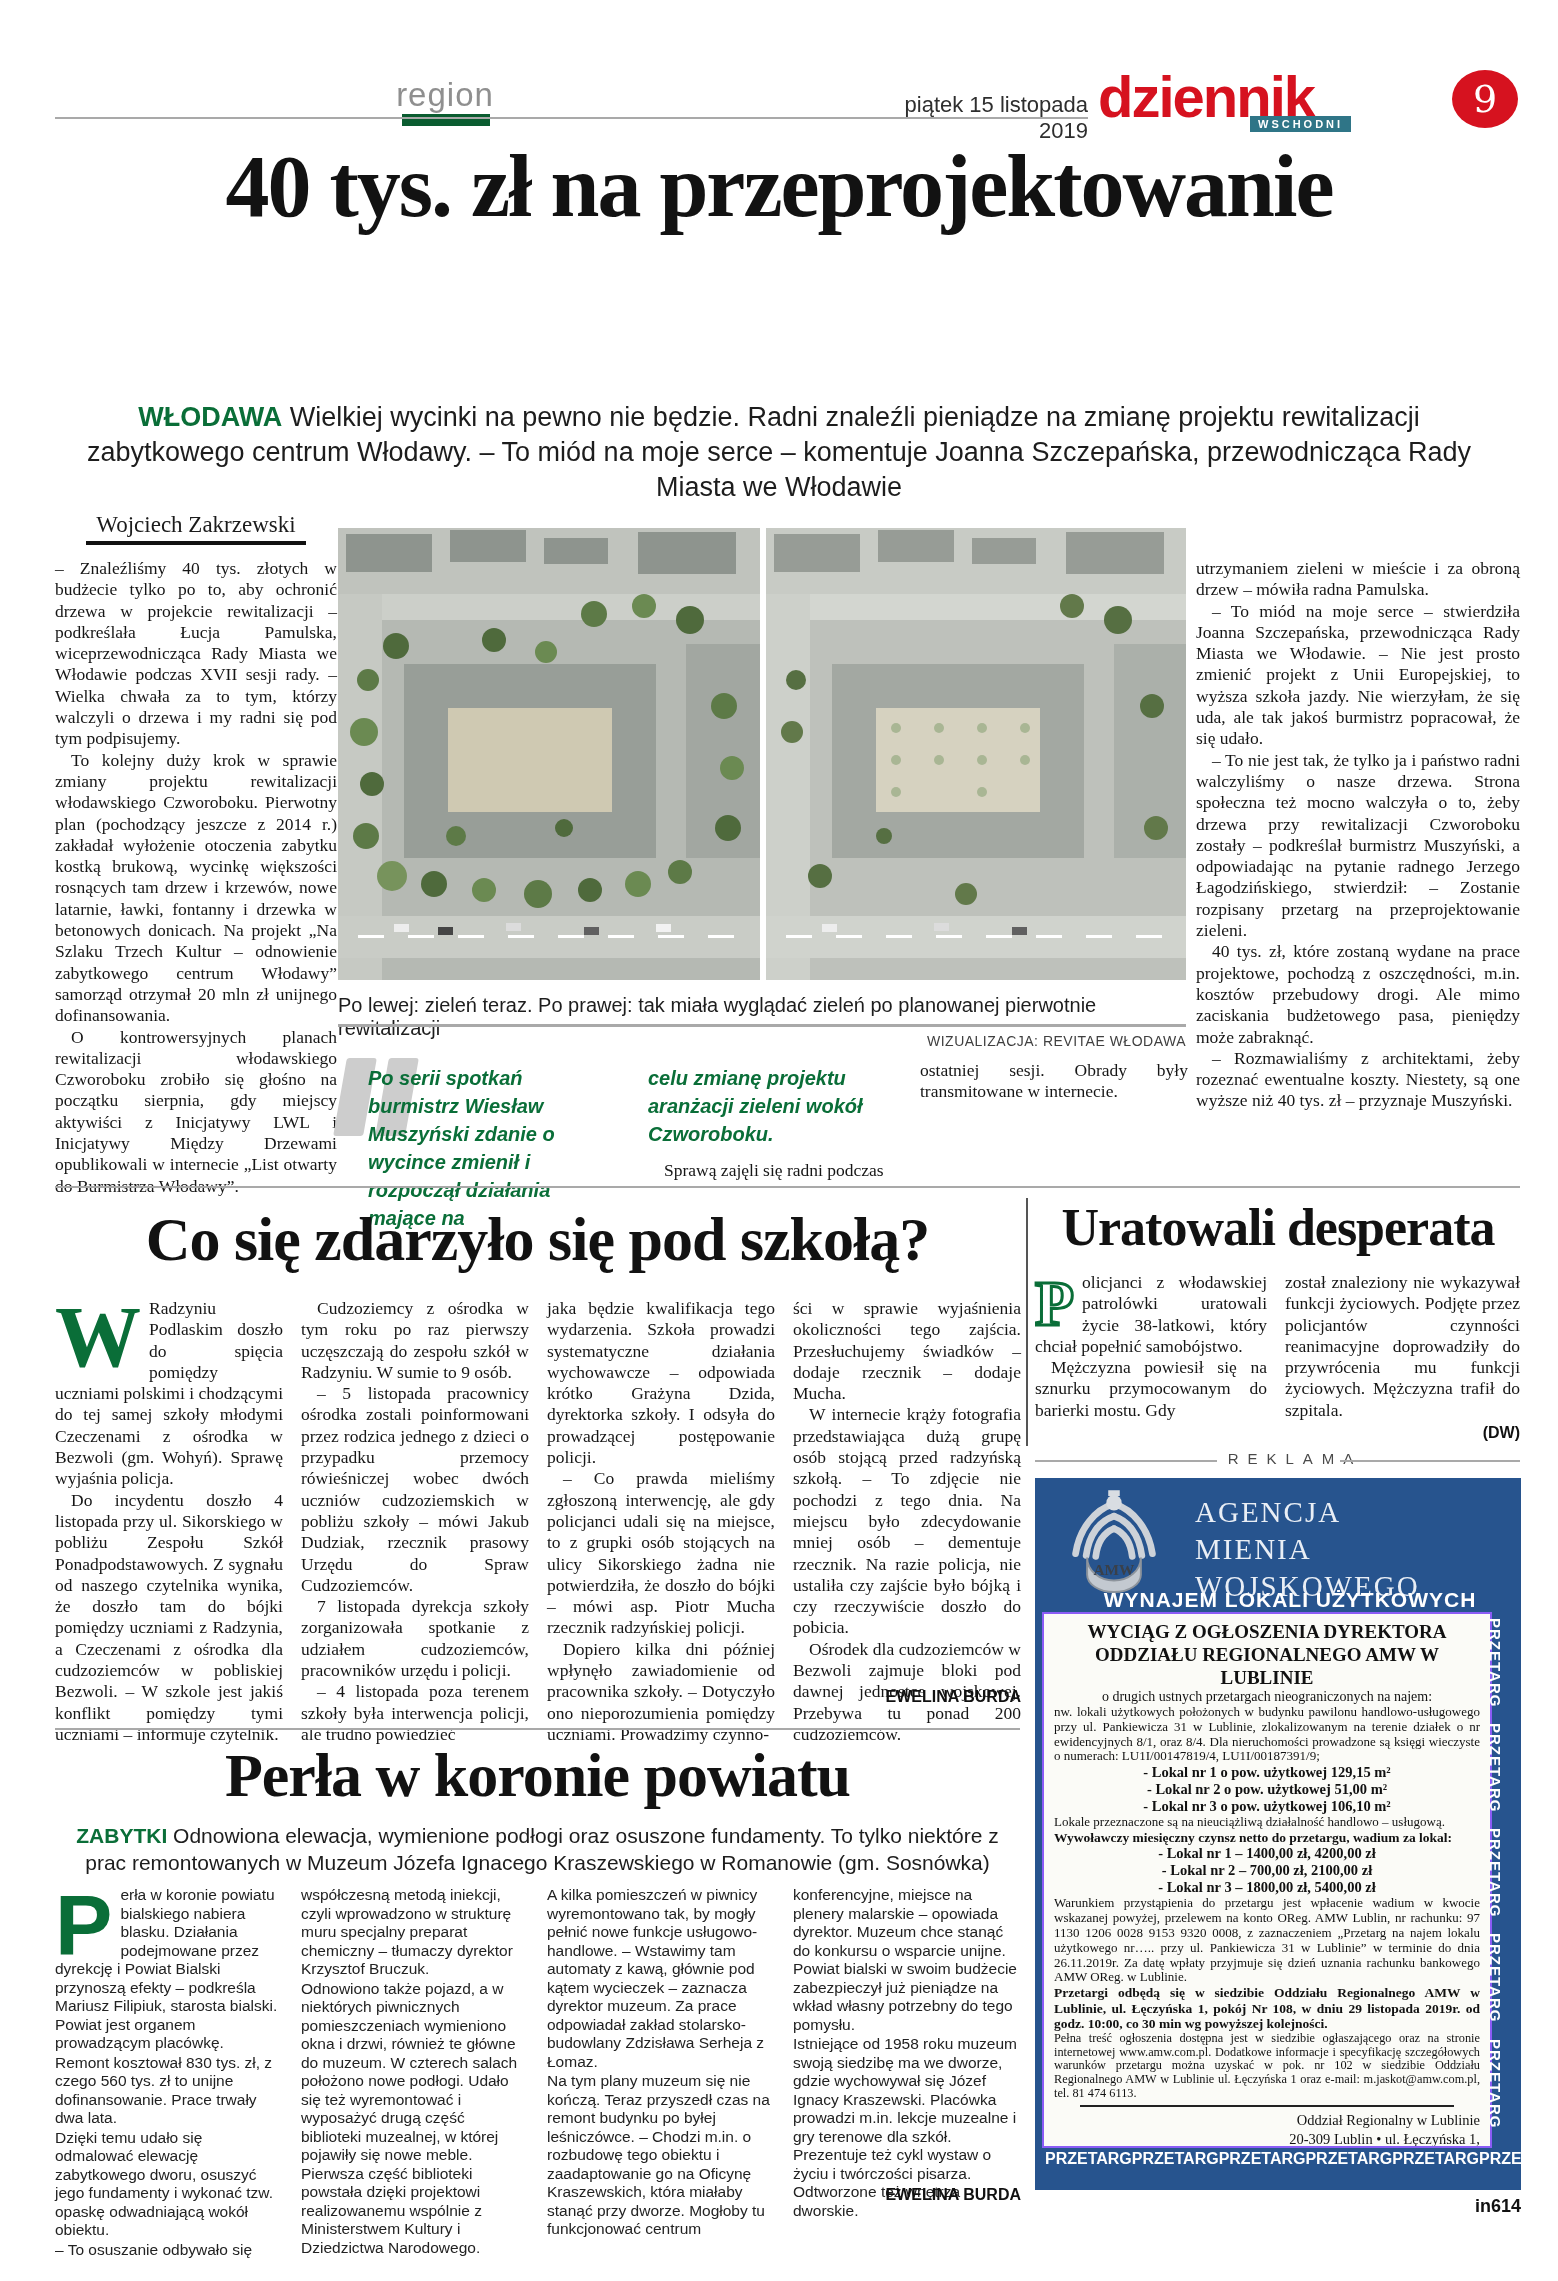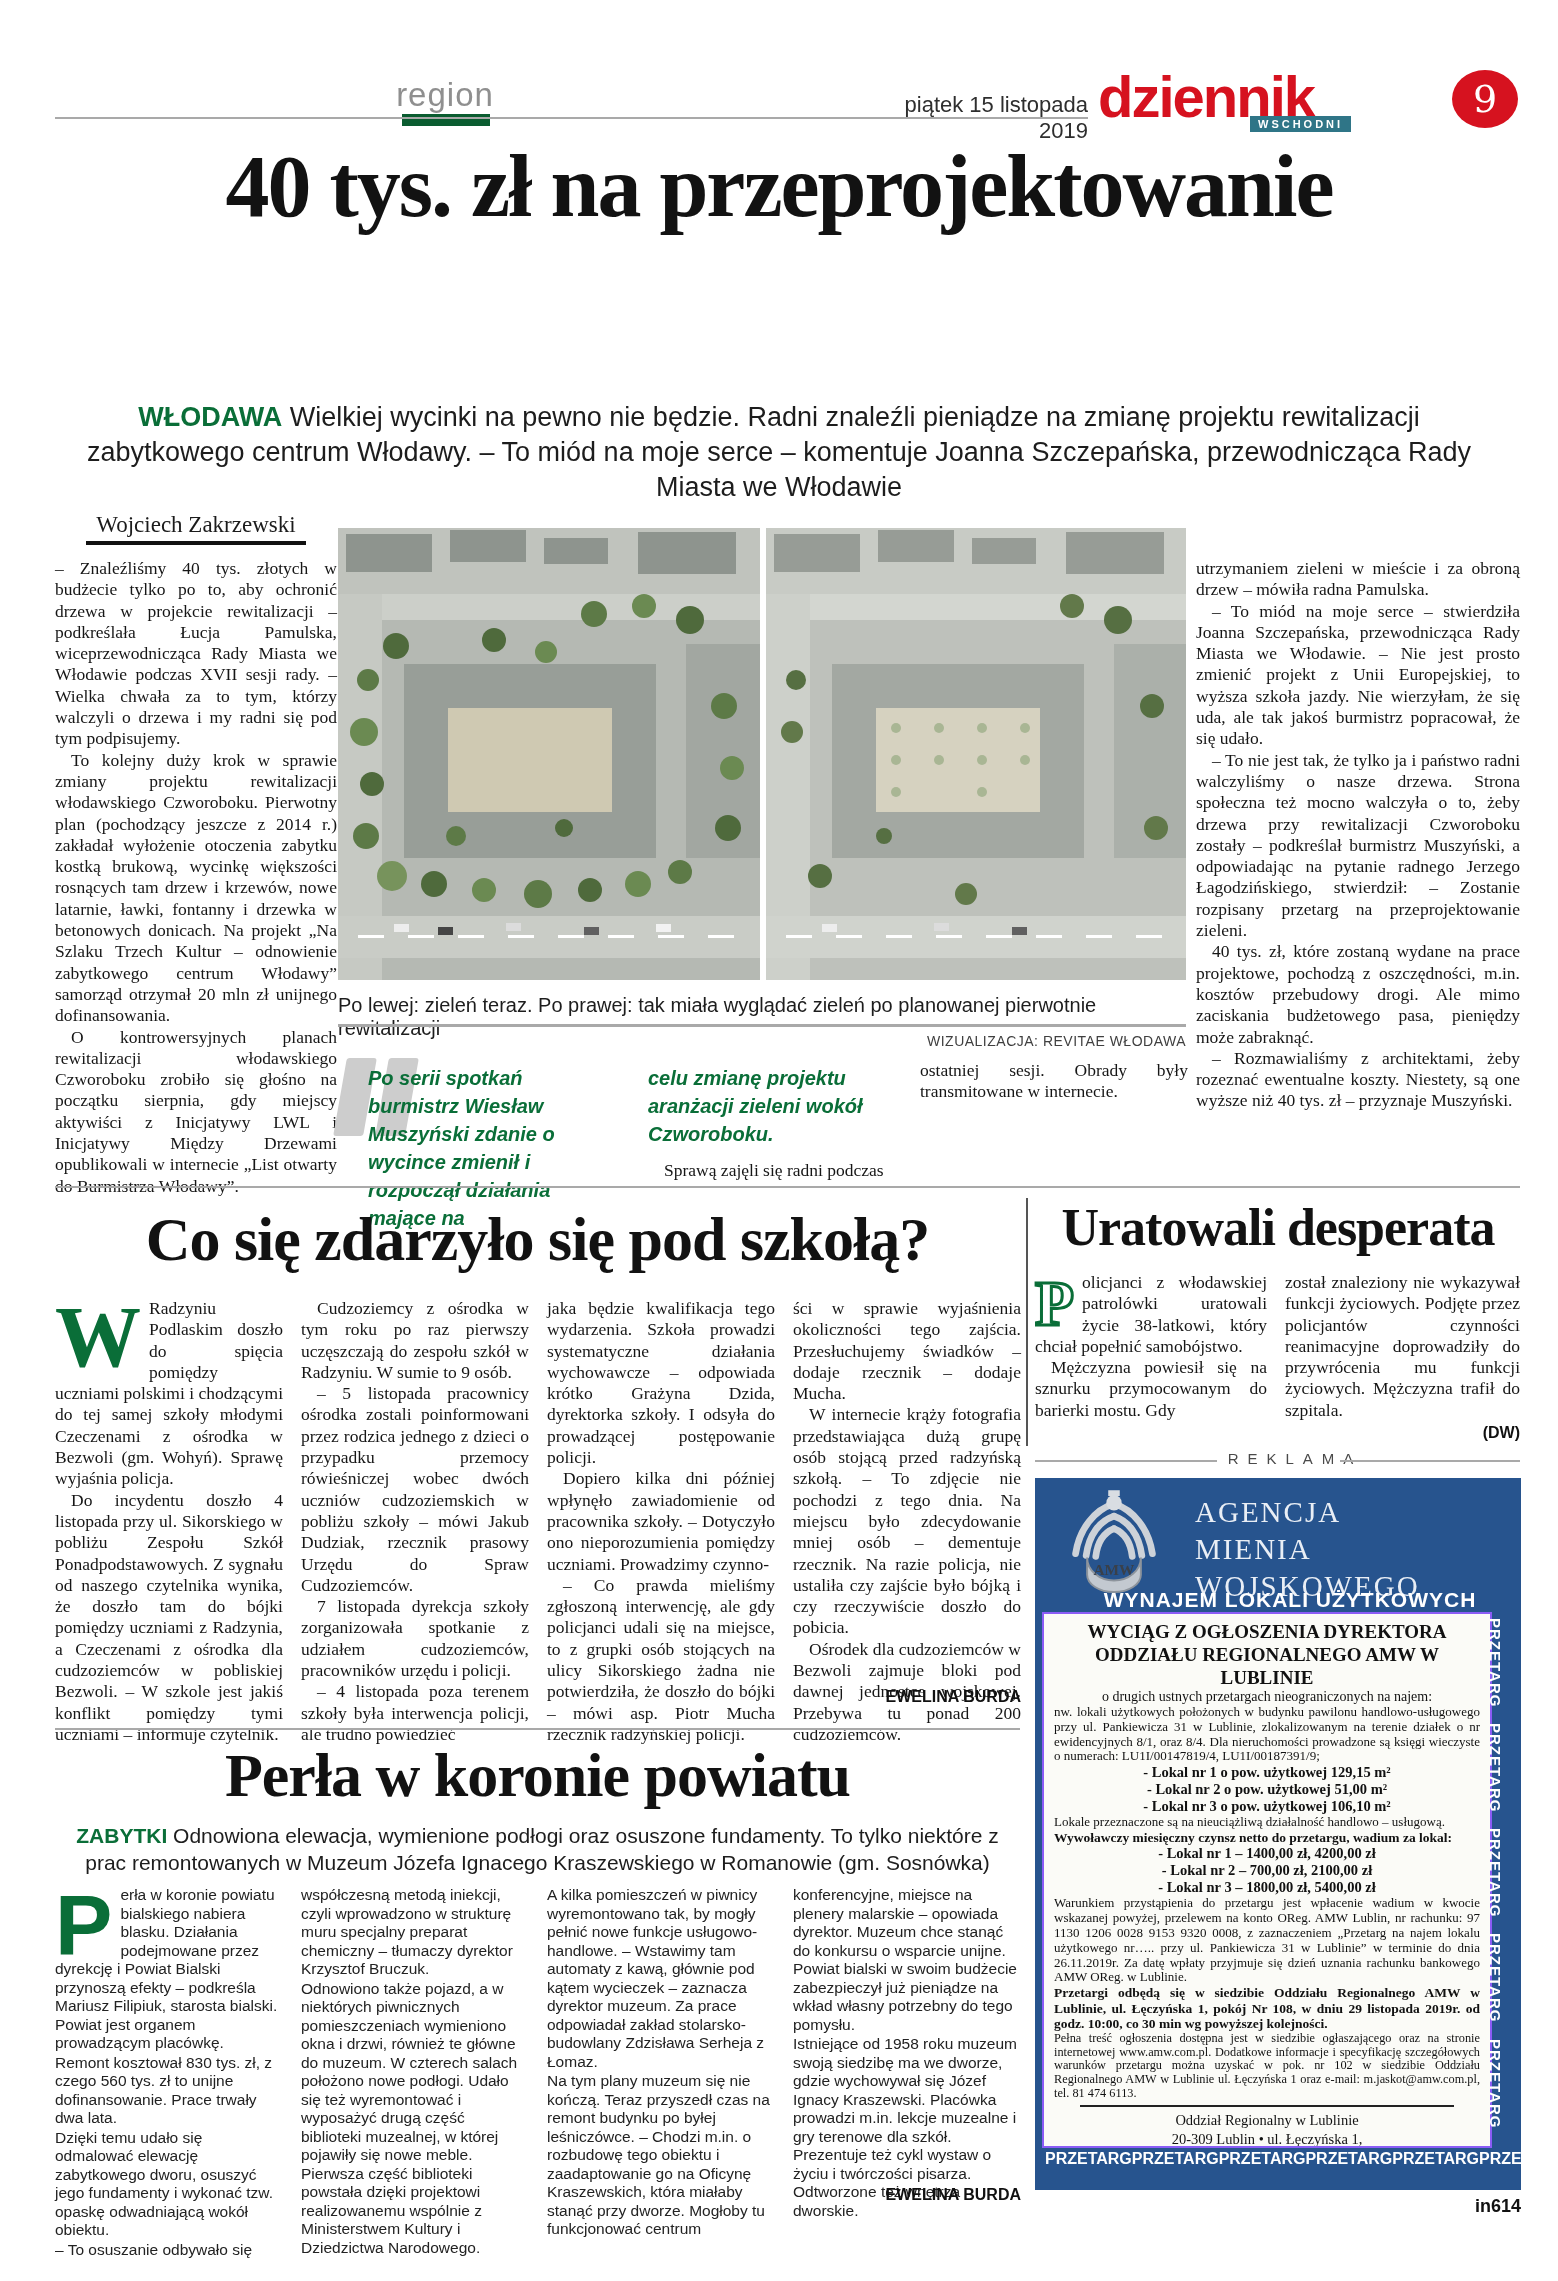--- a/index.html
+++ b/index.html
@@ -62,21 +62,21 @@
   .ad-banner{font-family:"Liberation Sans",sans-serif;font-weight:bold;font-size:21px;color:#fff;letter-spacing:1px;text-align:center}
   .ad-white{background:#fbfbf7;border:2px solid #8b5cf6;padding:6px 10px;overflow:hidden;
             font-family:"Liberation Serif",serif;color:#111}
   .ad-title{font-weight:bold;font-size:19px;line-height:23px;text-align:center}
   .ad-body{font-size:13px;line-height:14.8px;text-align:justify}
   .ad-body-b{font-weight:bold;font-size:13.5px;line-height:15.5px;text-align:justify}
   .ad-list p{font-weight:bold;font-size:14.5px;line-height:17px;text-align:center;text-indent:0}
   .ad-intro{font-size:14px;text-align:center}
   .ad-small{font-size:12.3px;line-height:13.8px;text-align:justify}
   .ad-sep{border-top:2px solid #222;margin:4px 26px}
-  .ad-footer p{font-size:14.5px;line-height:19px;text-align:center;text-indent:0}
+  .ad-footer p{font-size:14.5px;line-height:19px;text-align:right;text-indent:0}
   .vlabel{writing-mode:vertical-rl;color:#fff;font-family:"Liberation Sans",sans-serif;
           font-weight:bold;font-size:15px;letter-spacing:1px}
   .hband{display:flex;justify-content:space-between;color:#fff;font-family:"Liberation Sans",sans-serif;
          font-weight:bold;font-size:16px}
   .adid{font-family:"Liberation Sans",sans-serif;font-weight:bold;font-size:18px;color:#111}
   .vrule{background:#555}
 </style>
 </head>
 <body>
 
@@ -261,22 +261,22 @@
       </div>
   </div>
   <div class="abs bodycol just" style="left:301px;top:1298px;width:228px">
       <p>Cudzoziemcy z ośrodka w tym roku po raz pierwszy uczęszczają do zespołu szkół w Radzyniu. W sumie to 9 osób.</p>
       <p>– 5 listopada pracownicy ośrodka zostali poinformowani przez rodzica jednego z dzieci o przypadku przemocy rówieśniczej wobec dwóch uczniów cudzoziemskich w pobliżu szkoły – mówi Jakub Dudziak, rzecznik prasowy Urzędu do Spraw Cudzoziemców.</p>
       <p>7 listopada dyrekcja szkoły zorganizowała spotkanie z udziałem cudzoziemców, pracowników urzędu i policji.</p>
       <p>– 4 listopada poza terenem szkoły była interwencja policji, ale trudno powiedzieć</p>
     </div>
   <div class="abs bodycol just cont" style="left:547px;top:1298px;width:228px">
       <p>jaka będzie kwalifikacja tego wydarzenia. Szkoła prowadzi systematyczne działania wychowawcze – odpowiada krótko Grażyna Dzida, dyrektorka szkoły. I odsyła do prowadzącej postępowanie policji.</p>
+      <p>– Co prawda mieliśmy zgłoszoną interwencję, ale gdy policjanci udali się na miejsce, to z grupki osób stojących na ulicy Sikorskiego żadna nie potwierdziła, że doszło do bójki – mówi asp. Piotr Mucha rzecznik radzyńskiej policji.</p>
       <p>Dopiero kilka dni później wpłynęło zawiadomienie od pracownika szkoły. – Dotyczyło ono nieporozumienia pomiędzy uczniami. Prowadzimy czynno-</p>
-      <p>– Co prawda mieliśmy zgłoszoną interwencję, ale gdy policjanci udali się na miejsce, to z grupki osób stojących na ulicy Sikorskiego żadna nie potwierdziła, że doszło do bójki – mówi asp. Piotr Mucha rzecznik radzyńskiej policji.</p>
     </div>
   <div class="abs bodycol just cont" style="left:793px;top:1298px;width:228px">
       <p>ści w sprawie wyjaśnienia okoliczności tego zajścia. Przesłuchujemy świadków – dodaje rzecznik – dodaje Mucha.</p>
       <p>W internecie krąży fotografia przedstawiająca dużą grupę osób stojącą przed radzyńską szkołą. – To zdjęcie nie pochodzi z tego dnia. Na miejscu było zdecydowanie mniej osób – dementuje rzecznik. Na razie policja, nie ustaliła czy zajście było bójką i czy rzeczywiście doszło do pobicia.</p>
       <p>Ośrodek dla cudzoziemców w Bezwoli zajmuje bloki pod dawnej jednostce wojskowej. Przebywa tu ponad 200 cudzoziemców.</p>
     </div>
   <div class="abs sig rt" style="left:793px;top:1688px;width:228px">EWELINA BURDA</div>
 
   <div class="abs vrule" style="left:1026px;top:1198px;width:2px;height:248px"></div>
 

